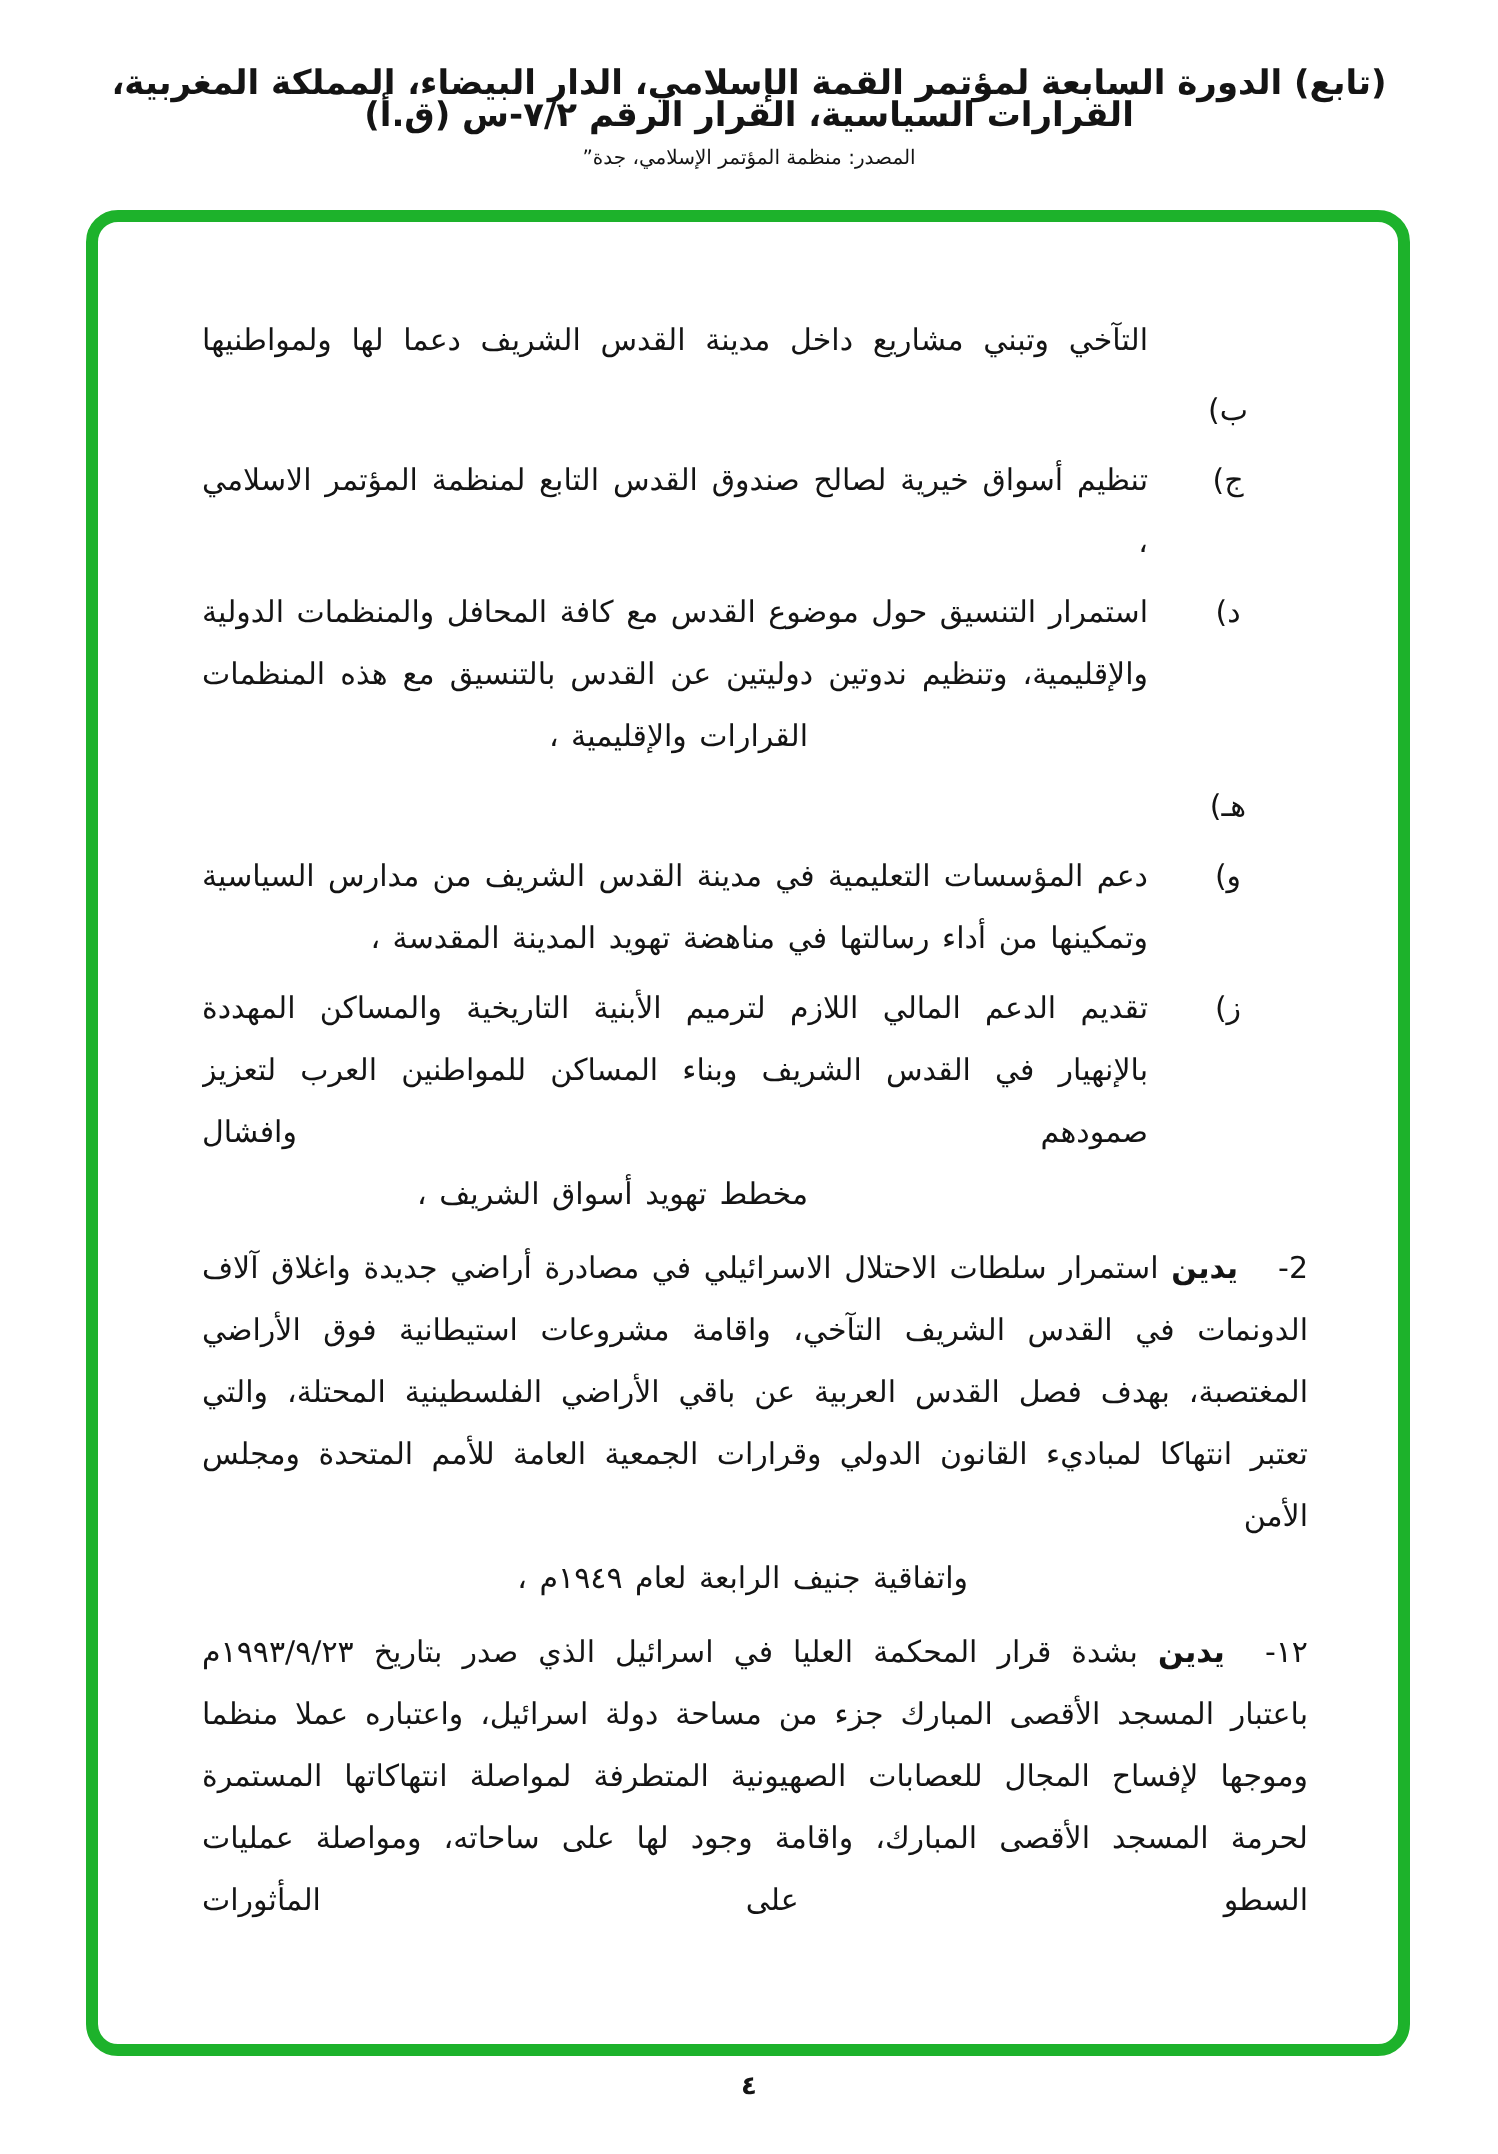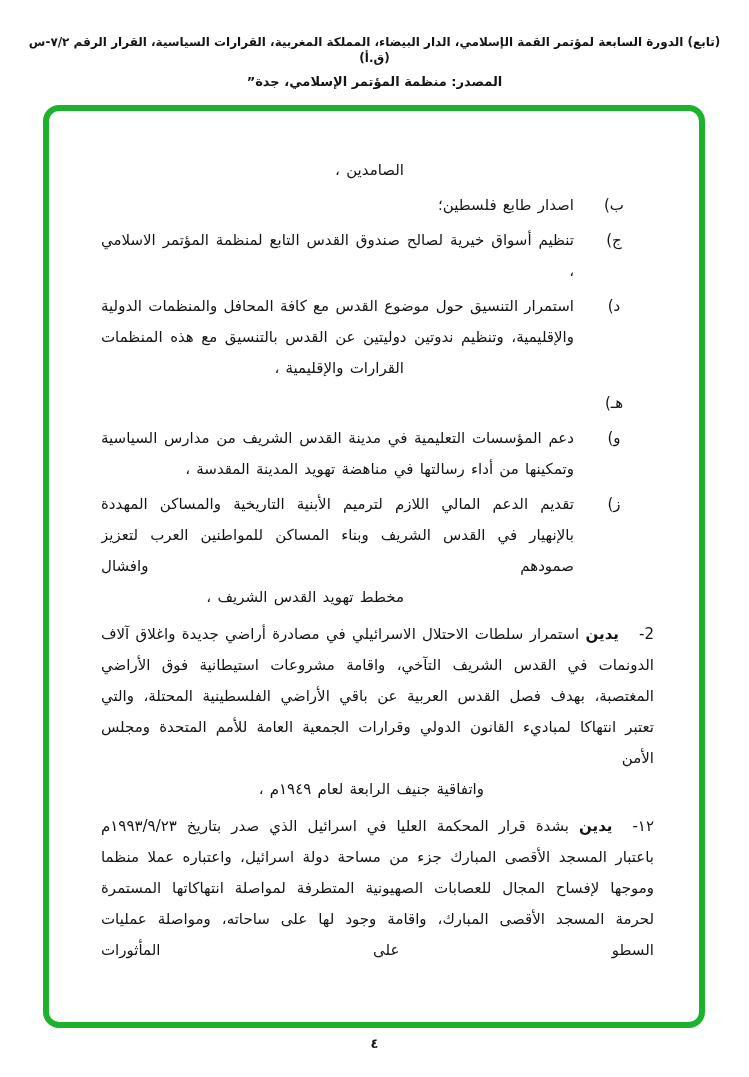--- a/index.html
+++ b/index.html
@@ -1,22 +1,22 @@
 <!DOCTYPE html>
 <html lang="ar"><head>
 <meta charset="utf-8">
 <style>
   html,body{margin:0;padding:0;}
   body{
     width:749px;height:1077px;background:#ffffff;color:#141414;
     font-family:"DejaVu Sans",sans-serif;position:relative;overflow:hidden;
   }
   .doc-header{position:absolute;top:34px;left:20px;right:20px;text-align:center;direction:rtl;}
-  .hdr1{font-size:12px;font-weight:bold;letter-spacing:0.2px;line-height:16px;}
-  .hdr2{font-size:13px;font-weight:bold;margin-top:8px;text-align:center;}
+  .hdr1{font-size:17px;font-weight:bold;letter-spacing:0.2px;line-height:16px;}
+  .hdr2{font-size:10px;font-weight:normal;margin-top:8px;text-align:center;}
   .frame{
     position:absolute;left:43px;top:105px;width:662px;height:923px;
     border:6px solid #1db22b;border-radius:16px;box-sizing:border-box;background:#fff;
   }
   .content{
     position:absolute;top:155px;right:95px;width:553px;height:862px;
     direction:rtl;font-size:15px;line-height:31px;overflow:hidden;
     word-spacing:1.5px;
   }
   .ptext{text-align:justify;}
@@ -40,28 +40,25 @@
 <div class="doc-header">
   <div class="hdr1">(تابع) الدورة السابعة لمؤتمر القمة الإسلامي، الدار البيضاء، المملكة المغربية، القرارات السياسية، القرار الرقم ٧/٢-س (ق.أ)</div>
   <div class="hdr2">المصدر:  منظمة المؤتمر الإسلامي، جدة”</div>
 </div>
 
 <div class="frame"></div>
 
 <div class="content">
 
   <div class="intro">
-    <div class="lastline">الصامدين ،</div>
+    <div class="ptext cont">التآخي وتبني مشاريع داخل مدينة القدس الشريف دعما لها ولمواطنيها</div>
   </div>
 
   <div class="litem">
     <span class="lmark">ب)</span>
-    <div class="ltext">
-      <div class="ptext">اصدار طابع فلسطين؛</div>
-    </div>
   </div>
 
   <div class="litem">
     <span class="lmark">ج)</span>
     <div class="ltext">
       <div class="ptext">تنظيم أسواق خيرية لصالح صندوق القدس التابع لمنظمة المؤتمر الاسلامي ،</div>
     </div>
   </div>
 
   <div class="litem">
@@ -80,21 +77,21 @@
     <span class="lmark">و)</span>
     <div class="ltext">
       <div class="ptext">دعم المؤسسات التعليمية في مدينة القدس الشريف من مدارس السياسية وتمكينها من أداء رسالتها في مناهضة تهويد المدينة المقدسة ،</div>
     </div>
   </div>
 
   <div class="litem">
     <span class="lmark">ز)</span>
     <div class="ltext">
       <div class="ptext cont">تقديم الدعم المالي اللازم لترميم الأبنية التاريخية والمساكن المهددة بالإنهيار في القدس الشريف وبناء المساكن للمواطنين العرب لتعزيز صمودهم وافشال</div>
-      <div class="lastline">مخطط تهويد القدس الشريف ،</div>
+      <div class="lastline">مخطط تهويد أسواق الشريف ،</div>
     </div>
   </div>
 
   <div class="nitem">
     <div class="ptext cont">
       <span class="nmark">2-</span><b class="lead">يدين</b>
       <span>استمرار سلطات الاحتلال الاسرائيلي في مصادرة أراضي جديدة واغلاق آلاف الدونمات في القدس الشريف التآخي، واقامة مشروعات استيطانية فوق الأراضي المغتصبة، بهدف فصل القدس العربية عن باقي الأراضي الفلسطينية المحتلة، والتي تعتبر انتهاكا لمباديء القانون الدولي وقرارات الجمعية العامة للأمم المتحدة ومجلس الأمن</span>
     </div>
     <div class="lastline">واتفاقية جنيف الرابعة لعام ١٩٤٩م ،</div>
   </div>

